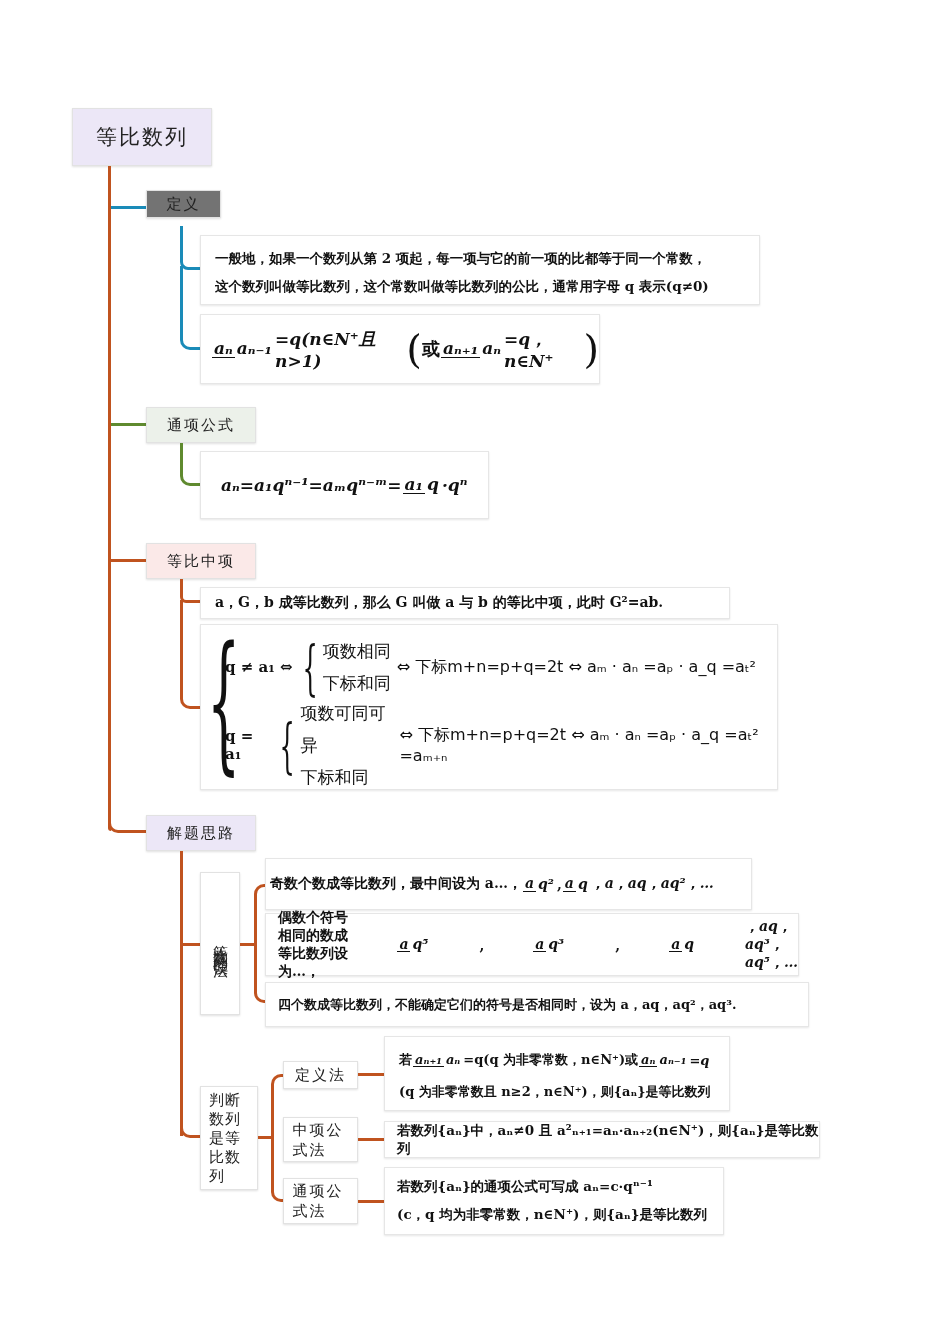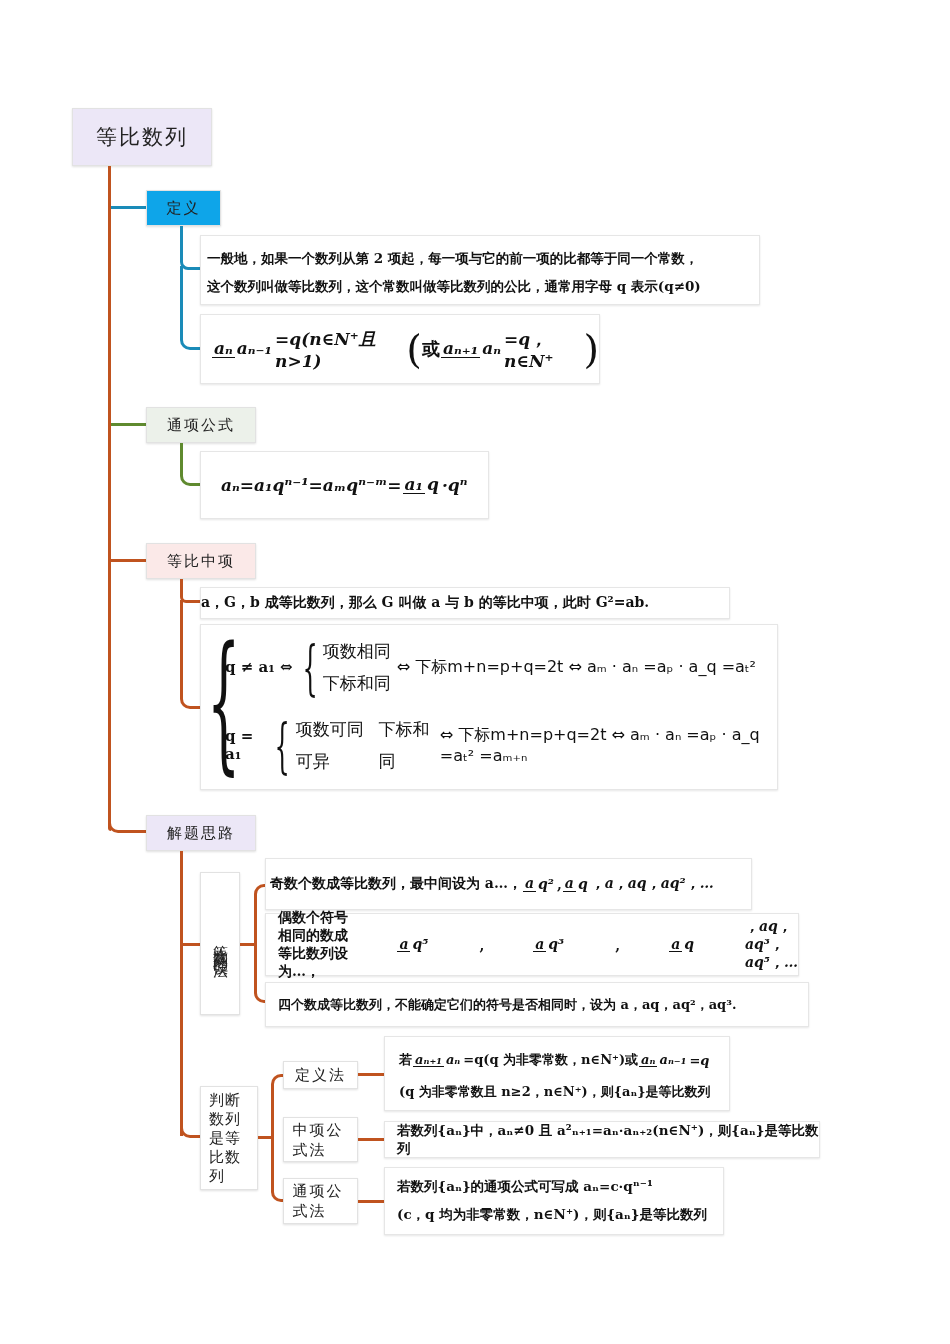--- a/index.html
+++ b/index.html
@@ -25,27 +25,27 @@
 </head>
 <body>
 
 <div class="node" style="left:72px;top:108px;width:140px;height:58px;background:#ece7f7;font-size:21px;">
   <span>等比数列</span>
 </div>
 
 <div class="line vl" style="left:108px;top:166px;height:665px;background:#c0531f;border-bottom-left-radius:10px;"></div>
 
 <div class="line hl" style="left:111px;top:206px;width:35px;background:#1a8bb8;"></div>
-<div class="node" style="left:146px;top:190px;width:75px;height:36px;background:#0ea5e9;font-size:15px;">
+<div class="node" style="left:146px;top:190px;width:75px;height:28px;background:#737373;font-size:15px;">
   <span>定义</span>
 </div>
 <div class="br" style="left:180px;top:226px;width:20px;height:44px;border-color:#1a8bb8;border-bottom-left-radius:8px;"></div>
 <div class="br" style="left:180px;top:266px;width:20px;height:84px;border-color:#1a8bb8;"></div>
 
-<div class="box" style="left:200px;top:235px;width:560px;height:70px;padding:8px 6px;line-height:28px;font-size:13.5px;">
+<div class="box" style="left:200px;top:235px;width:560px;height:70px;padding:8px 14px;line-height:28px;font-size:13.5px;">
   <div>一般地，如果一个数列从第 2 项起，每一项与它的前一项的比都等于同一个常数，</div>
   <div>这个数列叫做等比数列，这个常数叫做等比数列的公比，通常用字母 q 表示(q≠0)</div>
 </div>
 
 <div class="box" style="left:200px;top:314px;width:400px;height:70px;display:flex;align-items:center;padding-left:10px;font-size:17px;">
   <span class="frac mi">
     <span class="num">aₙ</span>
     <span class="den">aₙ₋₁</span>
   </span>
   <span class="mi">=q(n∈N⁺且 n&gt;1)</span>
@@ -73,41 +73,41 @@
   <span class="mi">·qⁿ</span>
 </div>
 
 <div class="line hl" style="left:111px;top:559px;width:35px;background:#c0531f;"></div>
 <div class="node" style="left:146px;top:543px;width:110px;height:36px;background:#fbe9e8;font-size:15px;">
   <span>等比中项</span>
 </div>
 <div class="br" style="left:180px;top:579px;width:20px;height:24px;border-color:#c0531f;border-bottom-left-radius:6px;"></div>
 <div class="br" style="left:180px;top:600px;width:20px;height:109px;border-color:#c0531f;"></div>
 
-<div class="box" style="left:200px;top:587px;width:530px;height:32px;display:flex;align-items:center;font-size:14px;">
+<div class="box" style="left:200px;top:587px;width:530px;height:32px;display:flex;align-items:center;padding-left:14px;font-size:14px;">
   <span>a，G，b 成等比数列，那么 G 叫做 a 与 b 的等比中项，此时 G²=ab.</span>
 </div>
 
 <div class="box" style="left:200px;top:624px;width:578px;height:166px;font-weight:normal;font-family:'DejaVu Sans','Liberation Sans',sans-serif;">
   <span class="abs brace" style="left:6px;top:2px;font-size:150px;line-height:150px;transform:scaleX(0.35);transform-origin:left;">{</span>
 
   <div class="abs" style="left:24px;top:10px;height:64px;width:550px;display:flex;align-items:center;font-size:15px;">
     <span style="font-family:'DejaVu Serif',serif;font-weight:bold;">q ≠ a₁ ⇔</span>
     <span class="brace" style="font-size:60px;line-height:60px;transform:scaleX(0.4);margin:0 -6px 0 -2px;">{</span>
     <span style="display:flex;flex-direction:column;line-height:32px;font-size:17px;">
       <span>项数相同</span>
       <span>下标和同</span>
     </span>
     <span style="margin-left:6px;font-size:16px;">⇔ 下标m+n=p+q=2t ⇔ aₘ · aₙ =aₚ · a_q =aₜ²</span>
   </div>
 
   <div class="abs" style="left:24px;top:88px;height:64px;width:550px;display:flex;align-items:center;font-size:15px;">
     <span style="font-family:'DejaVu Serif',serif;font-weight:bold;">q = a₁</span>
     <span class="brace" style="font-size:60px;line-height:60px;transform:scaleX(0.4);margin:0 -6px 0 -2px;">{</span>
-    <span style="display:flex;flex-direction:row;line-height:32px;font-size:17px;">
+    <span style="display:flex;flex-direction:column;line-height:32px;font-size:17px;">
       <span>项数可同可异</span>
       <span>下标和同</span>
     </span>
     <span style="margin-left:6px;font-size:16px;">⇔ 下标m+n=p+q=2t ⇔ aₘ · aₙ =aₚ · a_q =aₜ² =aₘ₊ₙ</span>
   </div>
 </div>
 
 <div class="br" style="left:108px;top:800px;width:38px;height:33px;border-color:#c0531f;"></div>
 <div class="node" style="left:146px;top:815px;width:110px;height:36px;background:#ece7f7;font-size:15px;">
   <span>解题思路</span>

